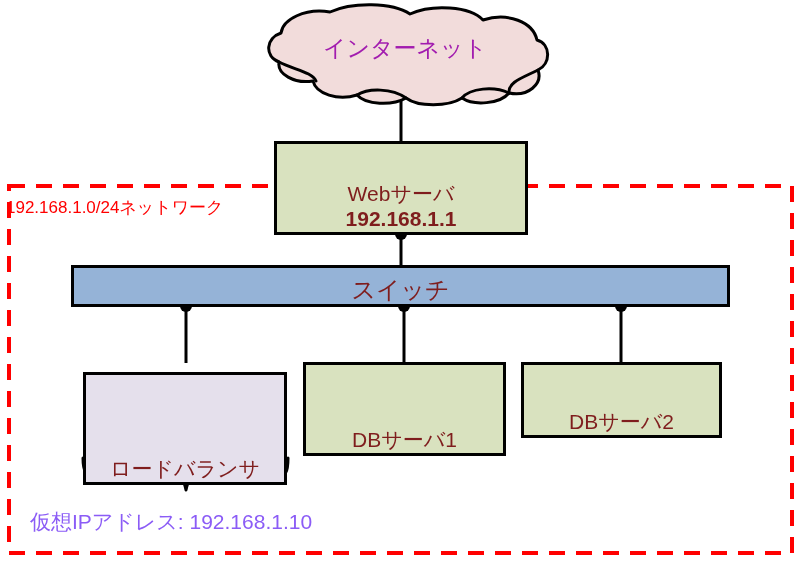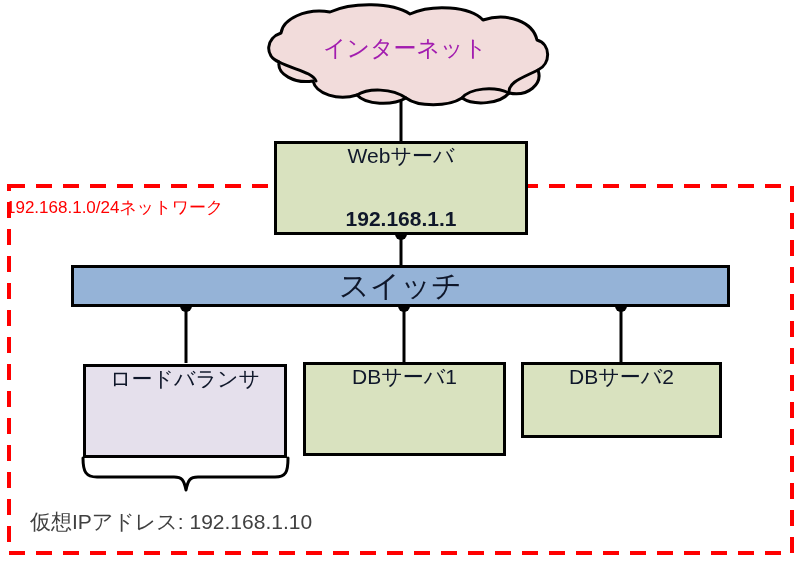--- a/index.html
+++ b/index.html
@@ -26,23 +26,23 @@
     width: 801px;
     height: 564px;
   }
   .node-box {
     position: absolute;
     box-sizing: border-box;
     border: 3px solid #000000;
     display: flex;
     flex-direction: column;
     align-items: center;
-    justify-content: space-between;
+    justify-content: flex-end;
     line-height: 1.18;
-    color: #0f172a;
+    color: #7f1d1d;
   }
   .node-title {
     font-size: 21px;
     white-space: nowrap;
   }
   .node-ip {
     font-size: 21px;
     white-space: nowrap;
     font-weight: bold;
   }
@@ -56,27 +56,27 @@
   }
   #switch-bar {
     left: 71px;
     top: 265px;
     width: 659px;
     height: 42px;
     background: #95b3d7;
     z-index: 5;
   }
   #switch-bar .node-title {
-    font-size: 30px;
+    font-size: 24px;
   }
   #load-balancer-box {
     left: 83px;
-    top: 364px;
+    top: 372px;
     width: 204px;
-    height: 94px;
+    height: 113px;
     background: #e5e0ec;
     z-index: 5;
   }
   #db-server-1-box {
     left: 303px;
     top: 362px;
     width: 203px;
     height: 94px;
     background: #d9e2bf;
     z-index: 5;
@@ -107,21 +107,21 @@
     font-size: 17px;
     color: #ff0000;
     z-index: 6;
     white-space: nowrap;
   }
   #virtual-ip-label {
     position: absolute;
     left: 30px;
     top: 508px;
     font-size: 21px;
-    color: #404040;
+    color: #8b5cf6;
     z-index: 6;
     white-space: nowrap;
   }
 </style>
 </head>
 <body>
 
 <div id="diagram">
 
   <svg class="layer-svg" viewBox="0 0 801 564">

